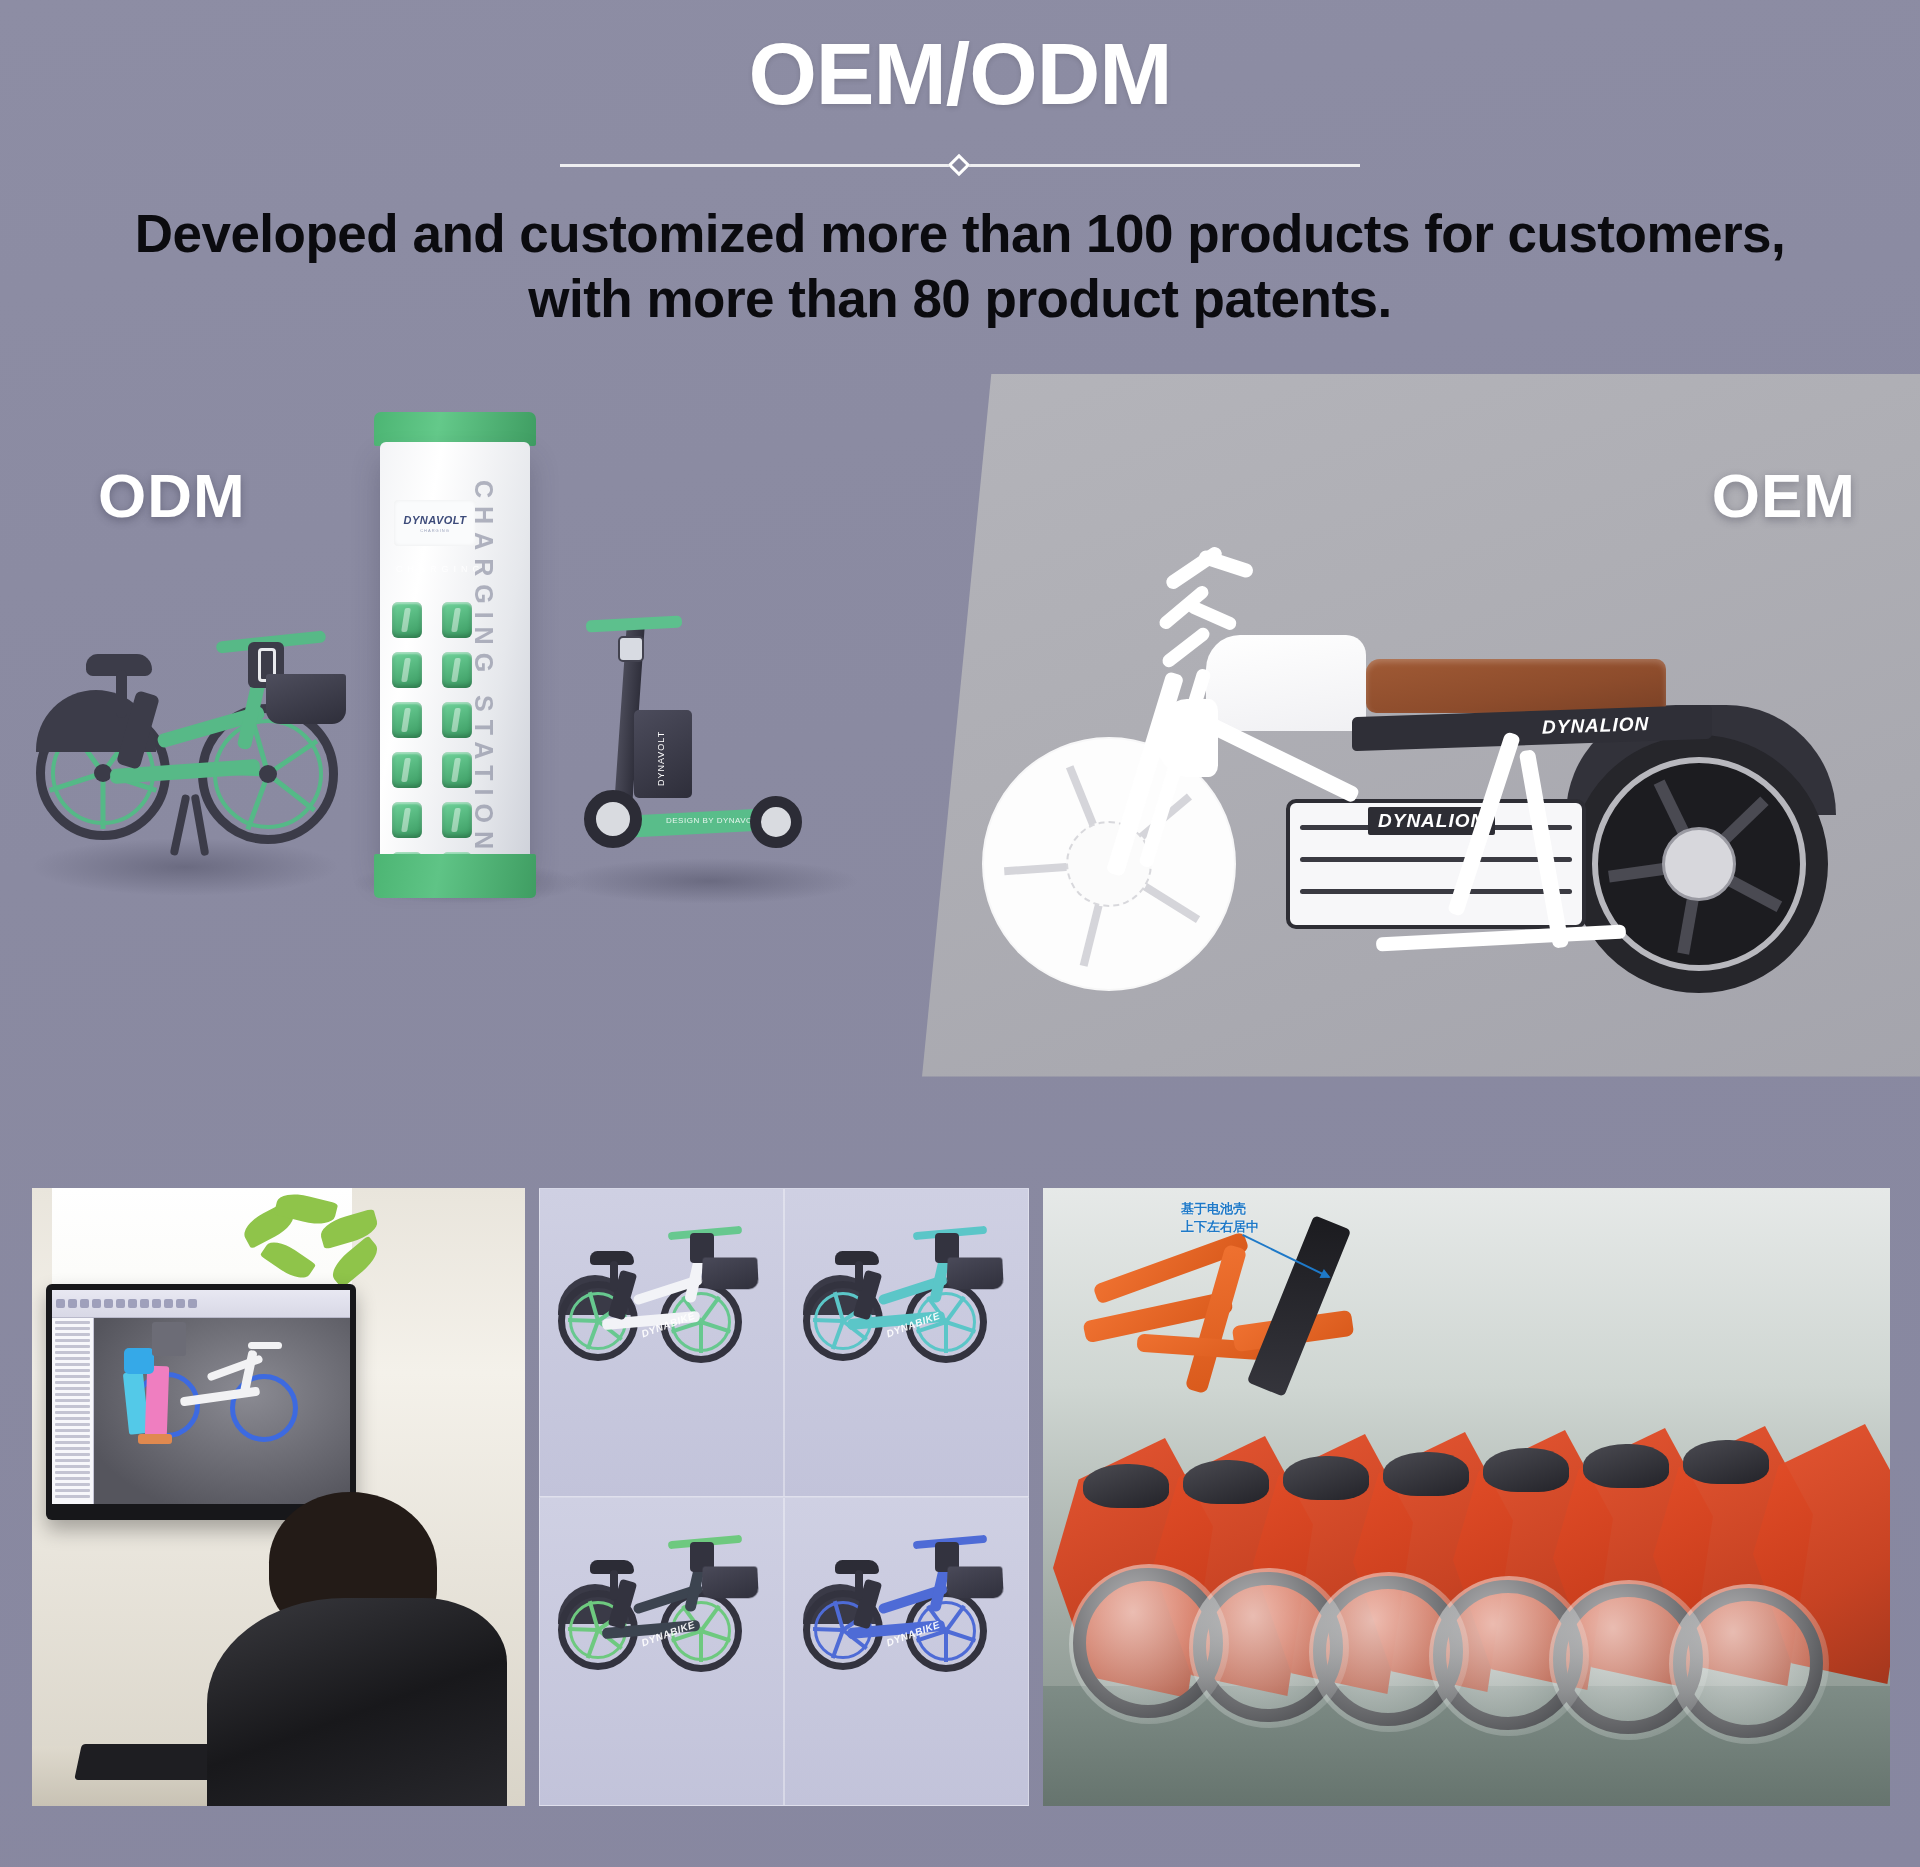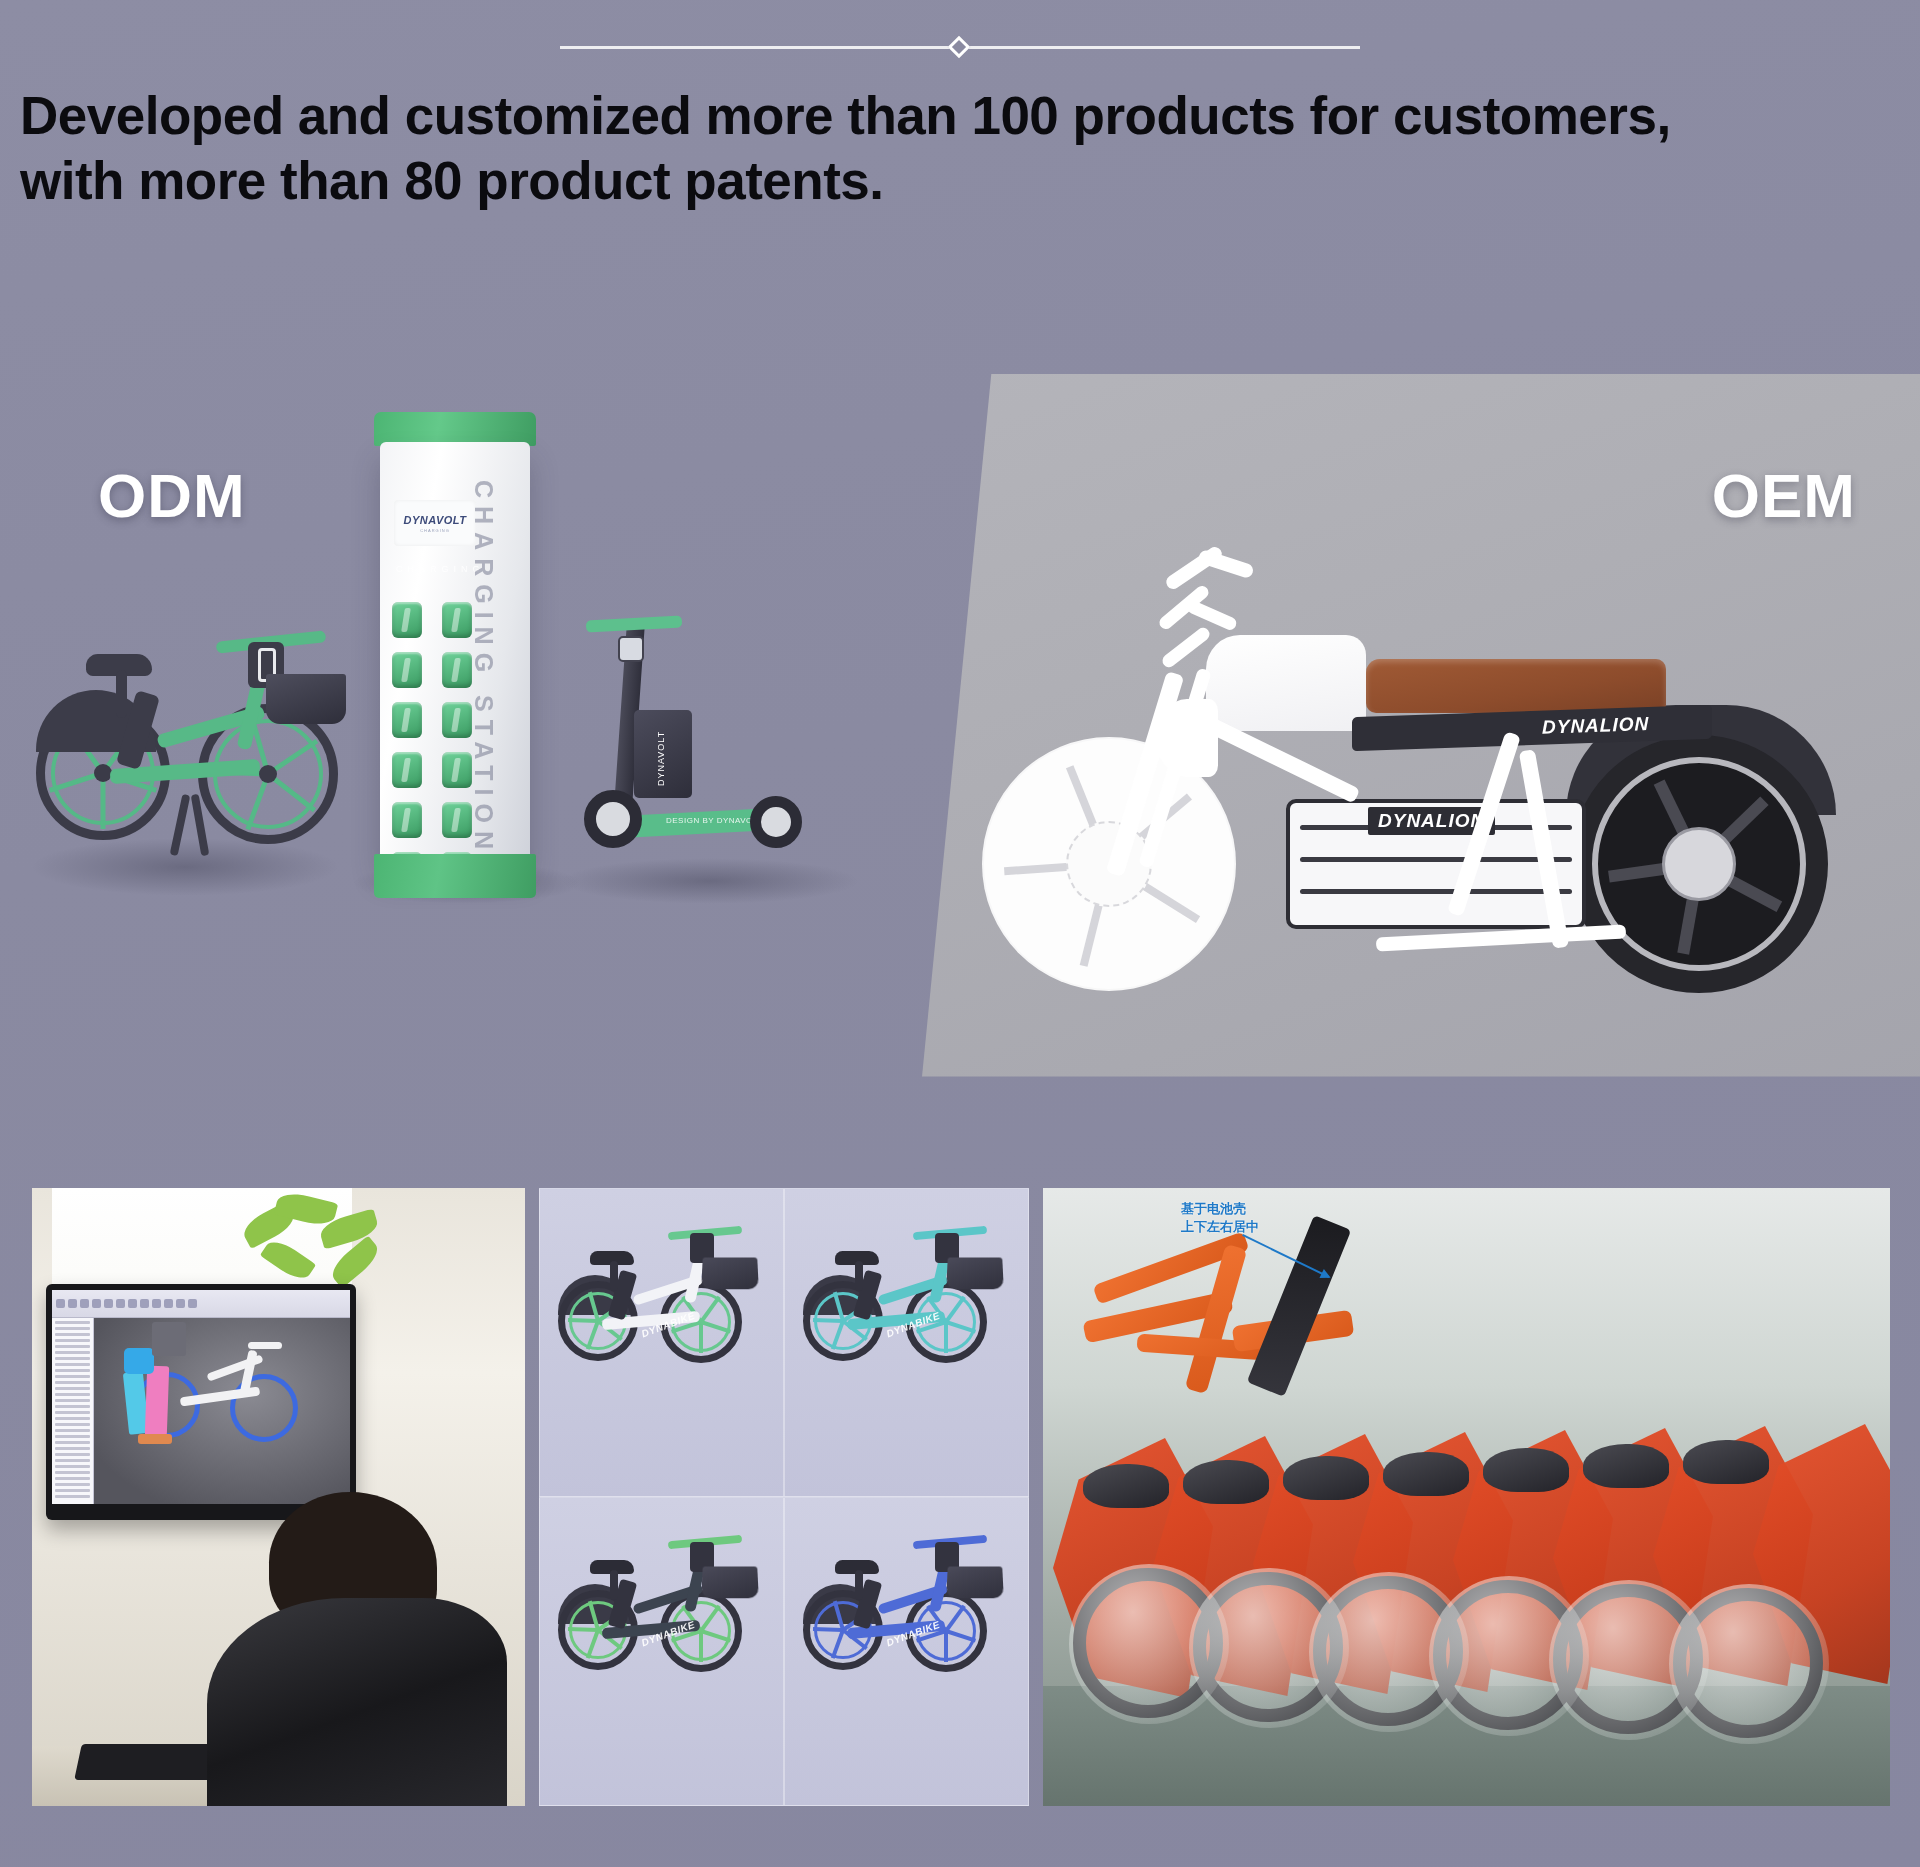--- a/index.html
+++ b/index.html
@@ -39,20 +39,21 @@
   }
   .divider .diamond {
     position: absolute; top: 3px; left: 50%; margin-left: -9px;
     width: 16px; height: 16px;
     border: 3px solid #ffffff;
     background: #8a8aa1;
     transform: rotate(45deg);
   }
   .subtitle {
     margin-top: 26px;
+    text-align: center;
     color: #0b0b0f;
     font-size: 53px;
     font-weight: 700;
     line-height: 1.22;
     letter-spacing: -.5px;
     padding: 0 20px;
   }
 
   
   .mid { position: absolute; top: 438px; left: 0; width: 1920px; height: 728px; }
@@ -415,20 +416,21 @@
     position:absolute; left:0; bottom:0; width:100%; height: 120px;
     background: linear-gradient(180deg,#7e8c86,#66746e);
   }
 </style>
 </head>
 <body>
 
 <div class="page">
 
   <div class="header">
+    <div class="title">OEM/ODM</div>
 
     <div class="divider">
       <div class="rule"></div>
       <div class="diamond"></div>
     </div>
 
     <div class="subtitle">
       <div>Developed and customized more than 100 products for customers,</div>
       <div>with more than 80 product patents.</div>
     </div>

